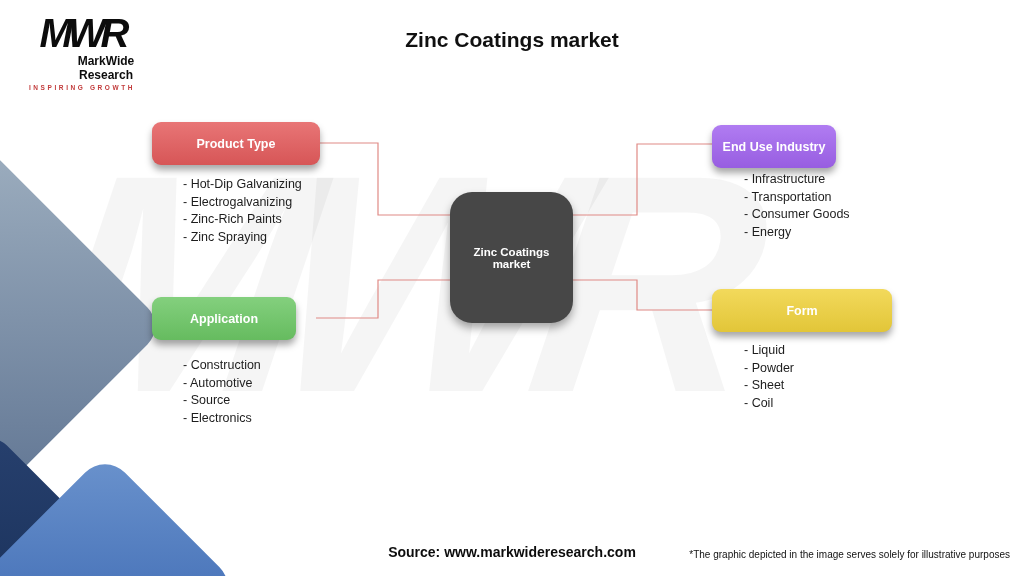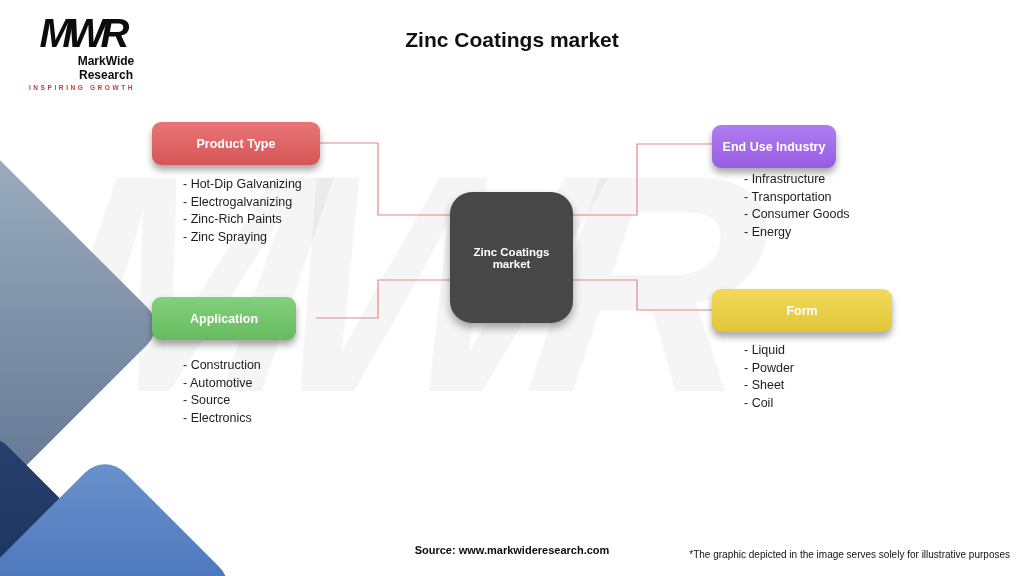--- a/index.html
+++ b/index.html
@@ -100,21 +100,21 @@
     font-size: 12.5px; line-height: 17.5px; color: #1d1d1d;
   }
   .list-product { left: 183px; top: 176px; }
   .list-enduse  { left: 744px; top: 171px; }
   .list-app     { left: 183px; top: 357px; }
   .list-form    { left: 744px; top: 342px; }
 
   
   .source-line {
     position: absolute; left: 0; right: 0; top: 544px; text-align: center;
-    font-size: 11px; font-weight: bold; color: #0c0c0c; z-index: 2;
+    font-size: 14px; font-weight: bold; color: #0c0c0c; z-index: 2;
   }
   .disclaimer {
     position: absolute; right: 14px; top: 549px;
     font-size: 10px; color: #111111; z-index: 2;
   }
 </style>
 </head>
 <body>
 
 <div class="canvas">

